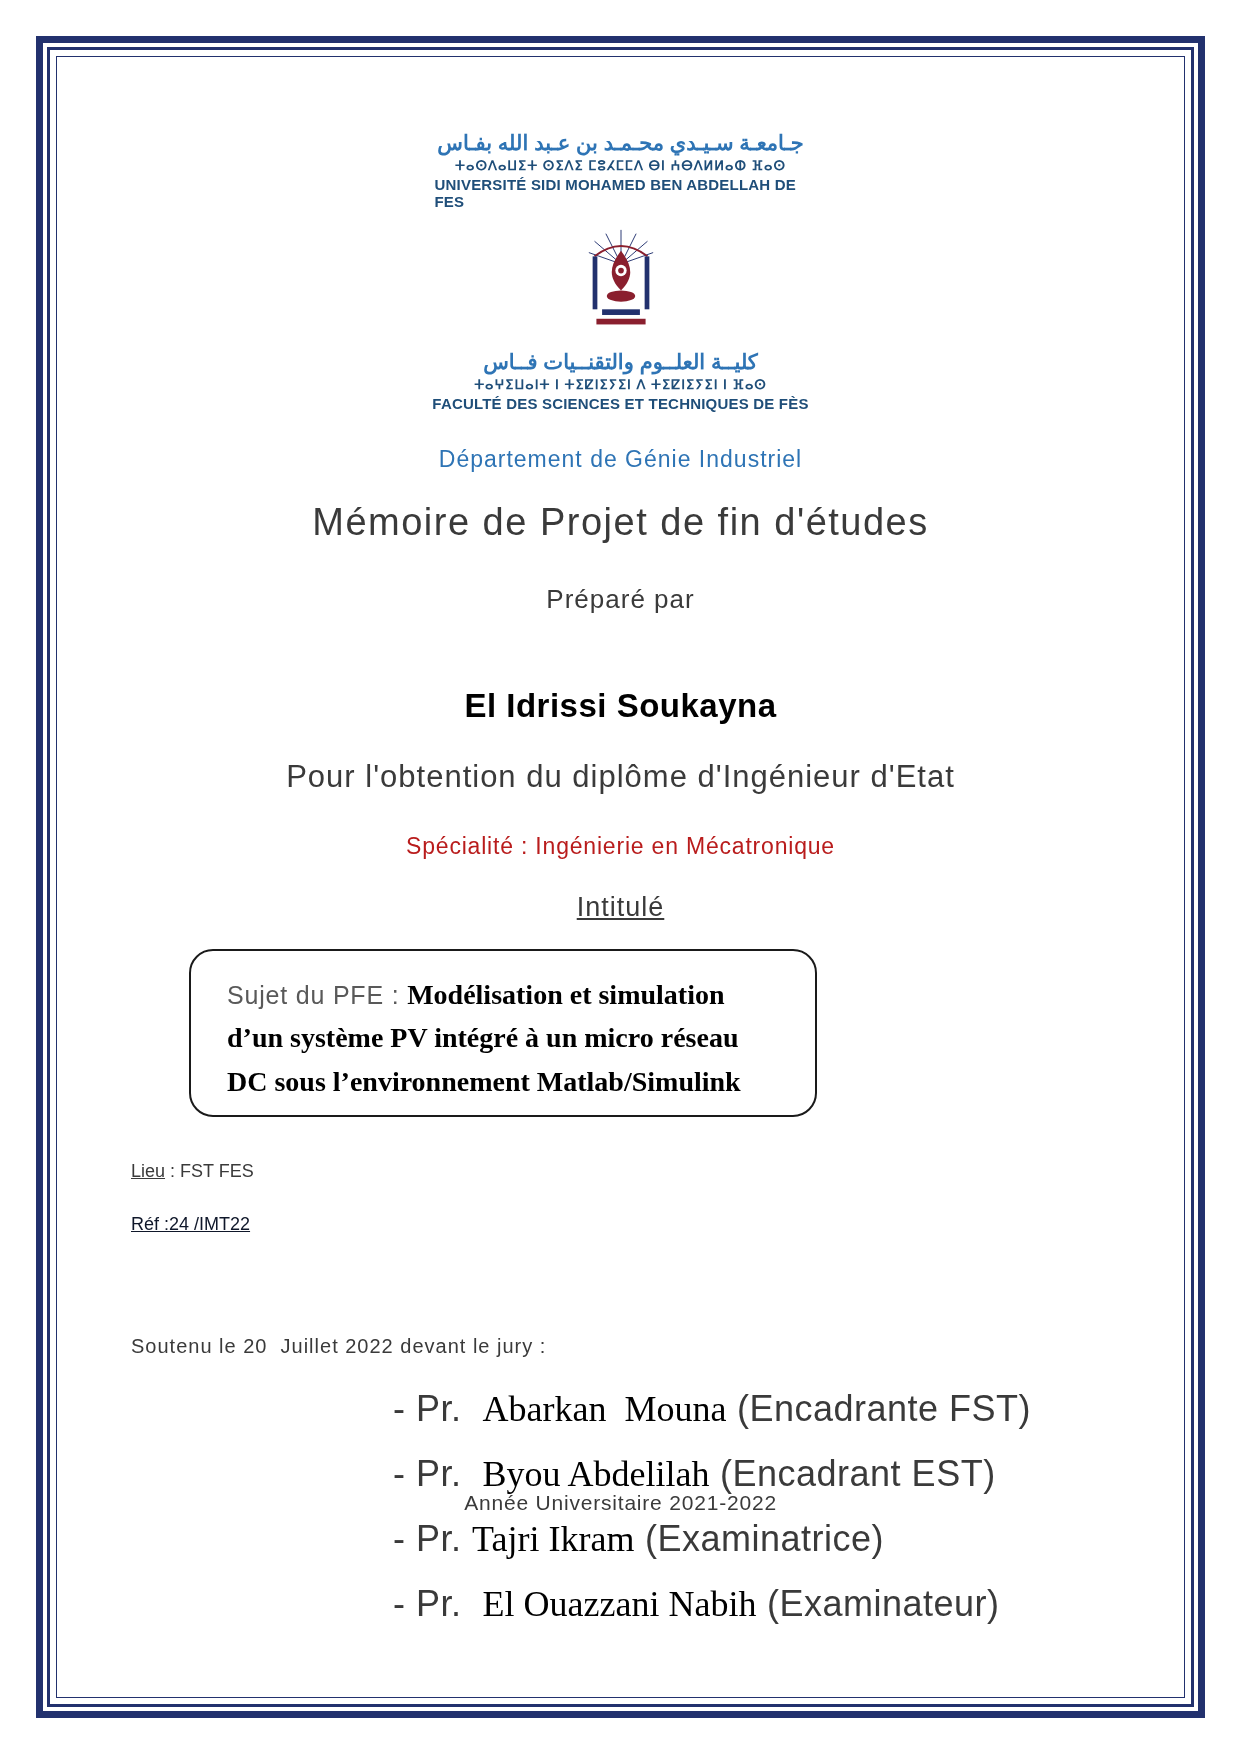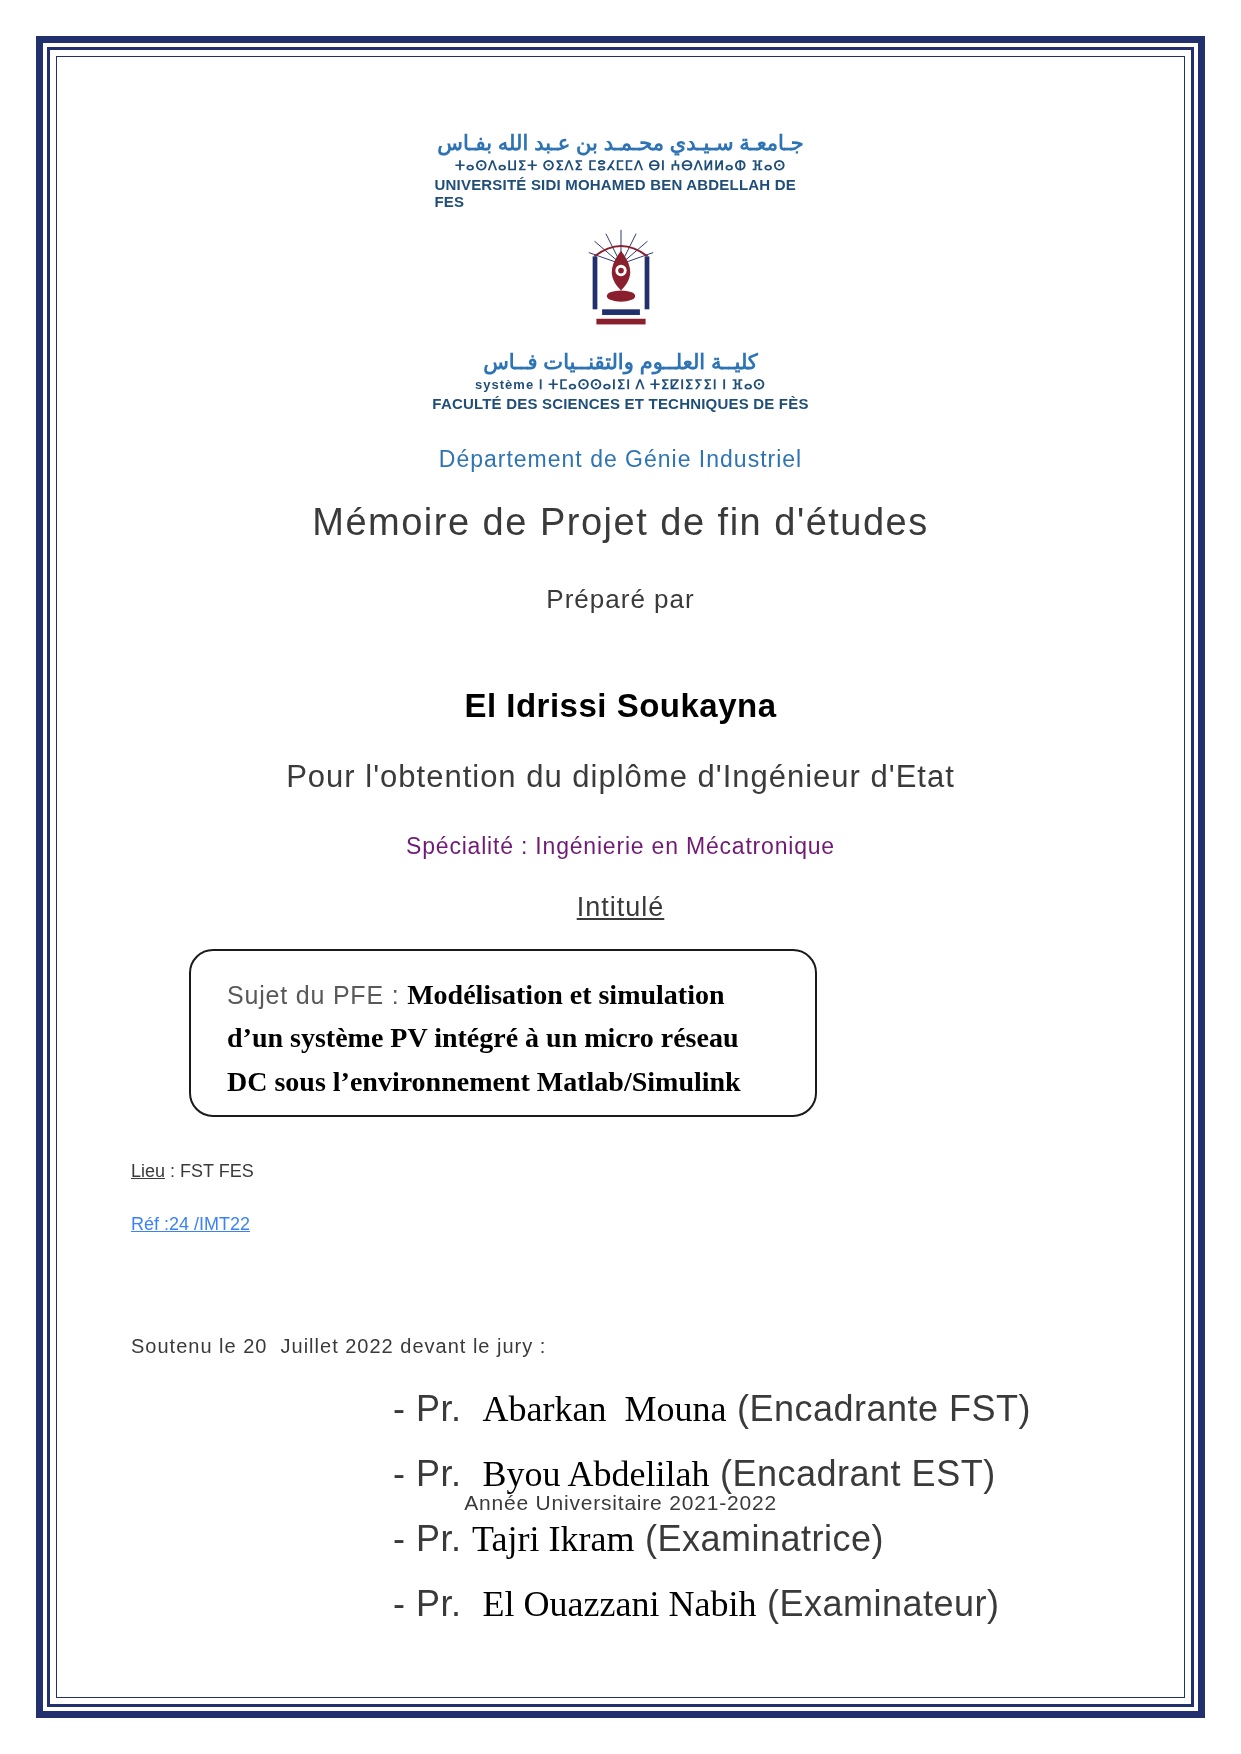--- a/index.html
+++ b/index.html
@@ -23,30 +23,30 @@
   .tifinagh { font-size:13px; font-weight:bold; color:#1f4e79; letter-spacing:1px; }
   .caption  { font-size:15px; font-weight:bold; color:#1f4e79; letter-spacing:.2px; }
   .emblem { width:96px; height:104px; flex:0 0 auto; }
 
   .dept { text-align:center; margin-top:34px; font-size:23px; color:#2e74b5; letter-spacing:1px; }
 
   .memoire { text-align:center; margin-top:28px; font-size:38px; color:#3a3a3a; letter-spacing:1.5px; }
   .prepare { text-align:center; margin-top:40px; font-size:26px; color:#3a3a3a; letter-spacing:1px; }
   .author  { text-align:center; margin-top:72px; font-size:33px; font-weight:bold; color:#000; letter-spacing:.5px; }
   .degree  { text-align:center; margin-top:34px; font-size:31px; color:#3a3a3a; letter-spacing:1px; }
-  .spec    { text-align:center; margin-top:38px; font-size:23px; color:#701a75; letter-spacing:.8px; }
+  .spec    { text-align:center; margin-top:38px; font-size:23px; color:#b91c1c; letter-spacing:.8px; }
   .intitule{ text-align:center; margin-top:32px; font-size:27px; color:#3a3a3a; letter-spacing:1px; text-decoration:underline; }
 
   .subject-box { margin:26px auto 0 96px; width:628px; border:2px solid #1a1a1a; border-radius:24px; padding:22px 30px 12px 36px; line-height:1.55; }
   .subject-prefix { font-size:25px; color:#595959; letter-spacing:.8px; }
   .subject-title  { font-family:"Liberation Serif", serif; font-size:28px; font-weight:bold; color:#000; }
 
   .lieu-line { margin:44px 0 0 38px; font-size:18px; color:#3a3a3a; }
   .lieu-label { text-decoration:underline; }
-  .ref-line  { margin:32px 0 0 38px; font-size:18px; color:#3b82f6; text-decoration:underline; }
+  .ref-line  { margin:32px 0 0 38px; font-size:18px; color:#0f172a; text-decoration:underline; }
 
   .soutenu { margin:100px 0 0 38px; font-size:20px; color:#3a3a3a; letter-spacing:1px; }
 
   .jury { margin:30px 0 0 300px; }
   .jury-row { margin-bottom:23px; font-size:36px; color:#3a3a3a; letter-spacing:.5px; }
   .jury-name { font-family:"Liberation Serif", serif; color:#000; letter-spacing:0; }
 
   .footer { position:absolute; left:0; right:0; bottom:182px; text-align:center; font-size:21px; color:#3a3a3a; letter-spacing:.8px; }
 </style>
 </head>
@@ -81,21 +81,21 @@
               <path d="M50,24 C38,40 36,52 50,66 C64,52 62,40 50,24 Z" fill="#8a1f2e"></path>
               <circle cx="50" cy="45" r="6" fill="#ffffff"></circle>
               <circle cx="50" cy="45" r="3" fill="#8a1f2e"></circle>
               <ellipse cx="50" cy="72" rx="15" ry="6" fill="#8a1f2e"></ellipse>
               <rect x="30" y="86" width="40" height="6" fill="#22316e"></rect>
               <rect x="24" y="96" width="52" height="6" fill="#8a1f2e"></rect>
             </svg>
 
             <div class="logo-block logo-right">
               <div class="arabic keep">كليــة العلــوم والتقنــيات فــاس</div>
-              <div class="tifinagh keep">système ⵏ ⵜⵎⴰⵙⵙⴰⵏⵉⵏ ⴷ ⵜⵉⵇⵏⵉⵢⵉⵏ ⵏ ⴼⴰⵙ</div>
+              <div class="tifinagh keep">ⵜⴰⵖⵉⵡⴰⵏⵜ ⵏ ⵜⵉⵇⵏⵉⵢⵉⵏ ⴷ ⵜⵉⵇⵏⵉⵢⵉⵏ ⵏ ⴼⴰⵙ</div>
               <div class="caption keep">FACULTÉ DES SCIENCES ET TECHNIQUES DE FÈS</div>
             </div>
           </div>
 
           <div class="dept">Département de Génie Industriel</div>
 
           <div class="memoire">Mémoire de Projet de fin d'études</div>
 
           <div class="prepare">Préparé par</div>
 

